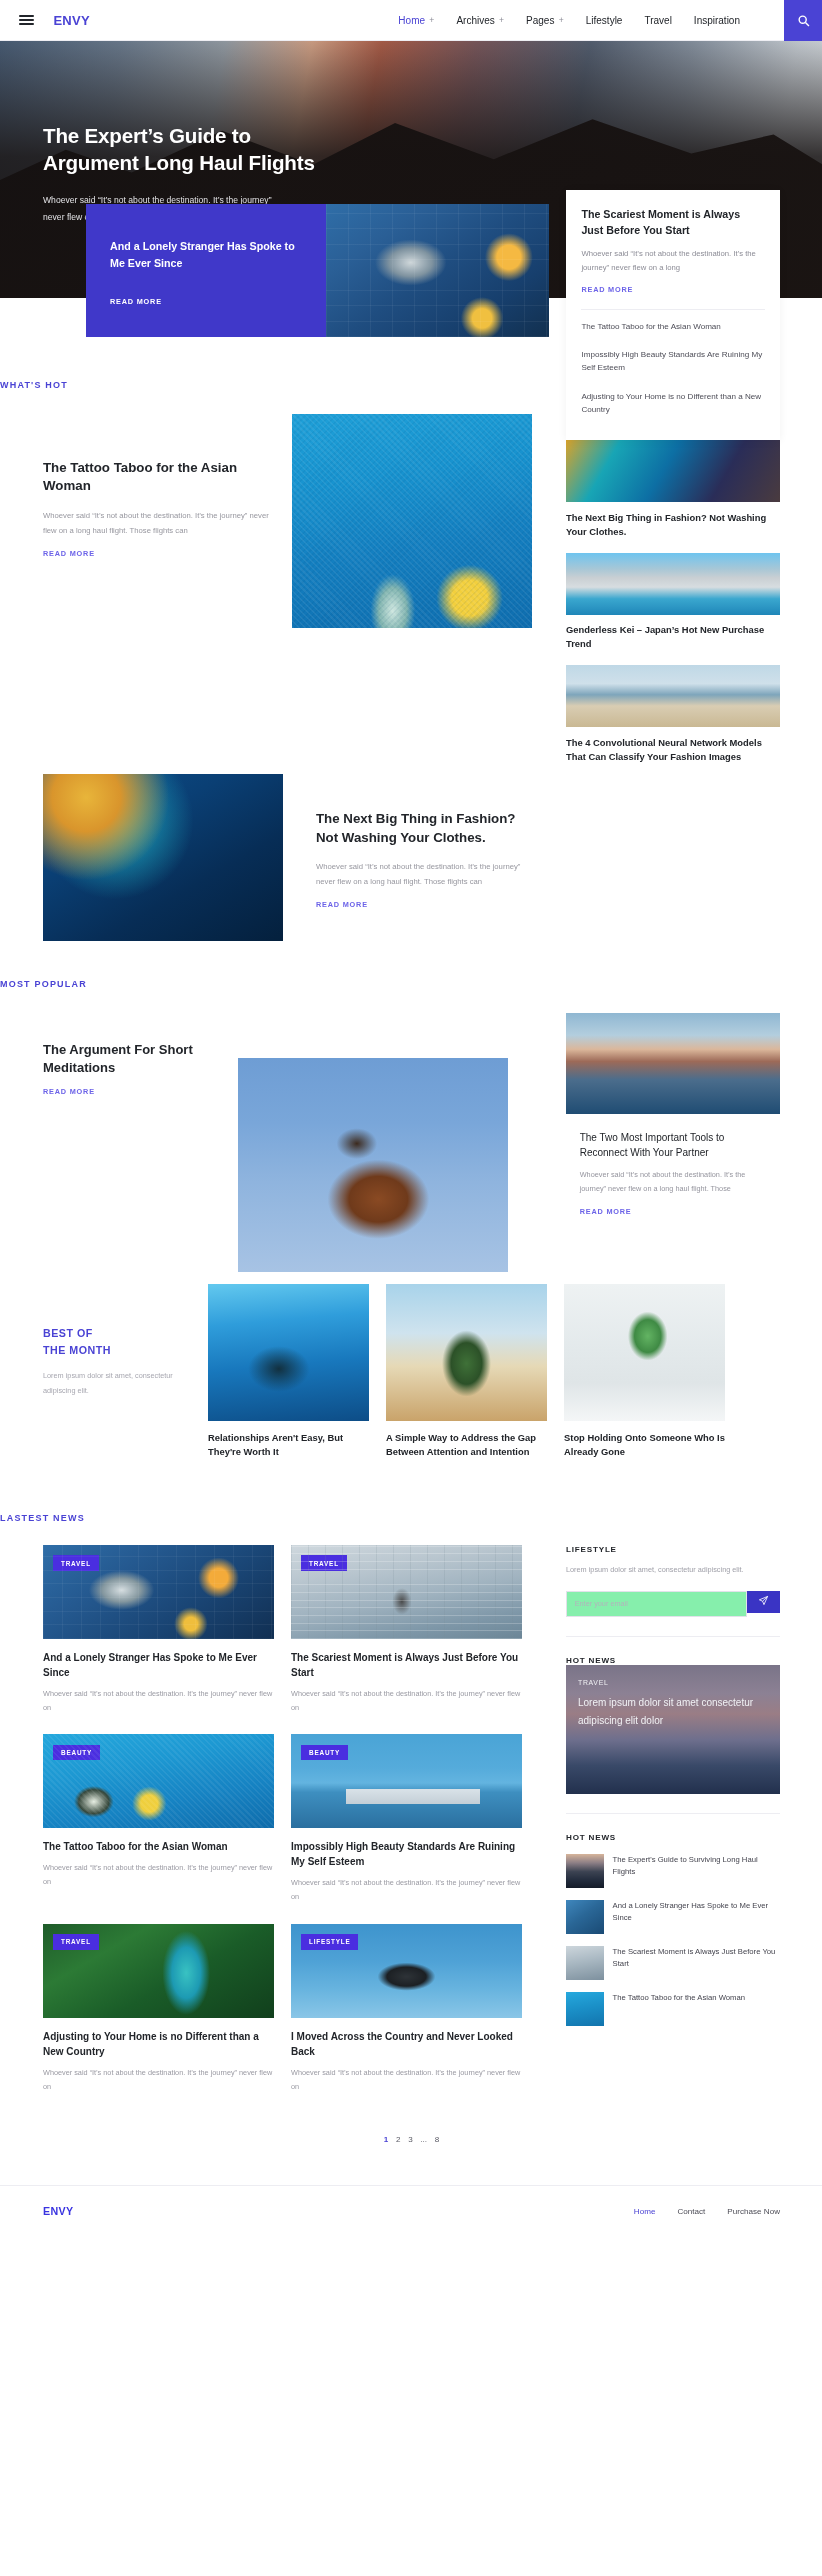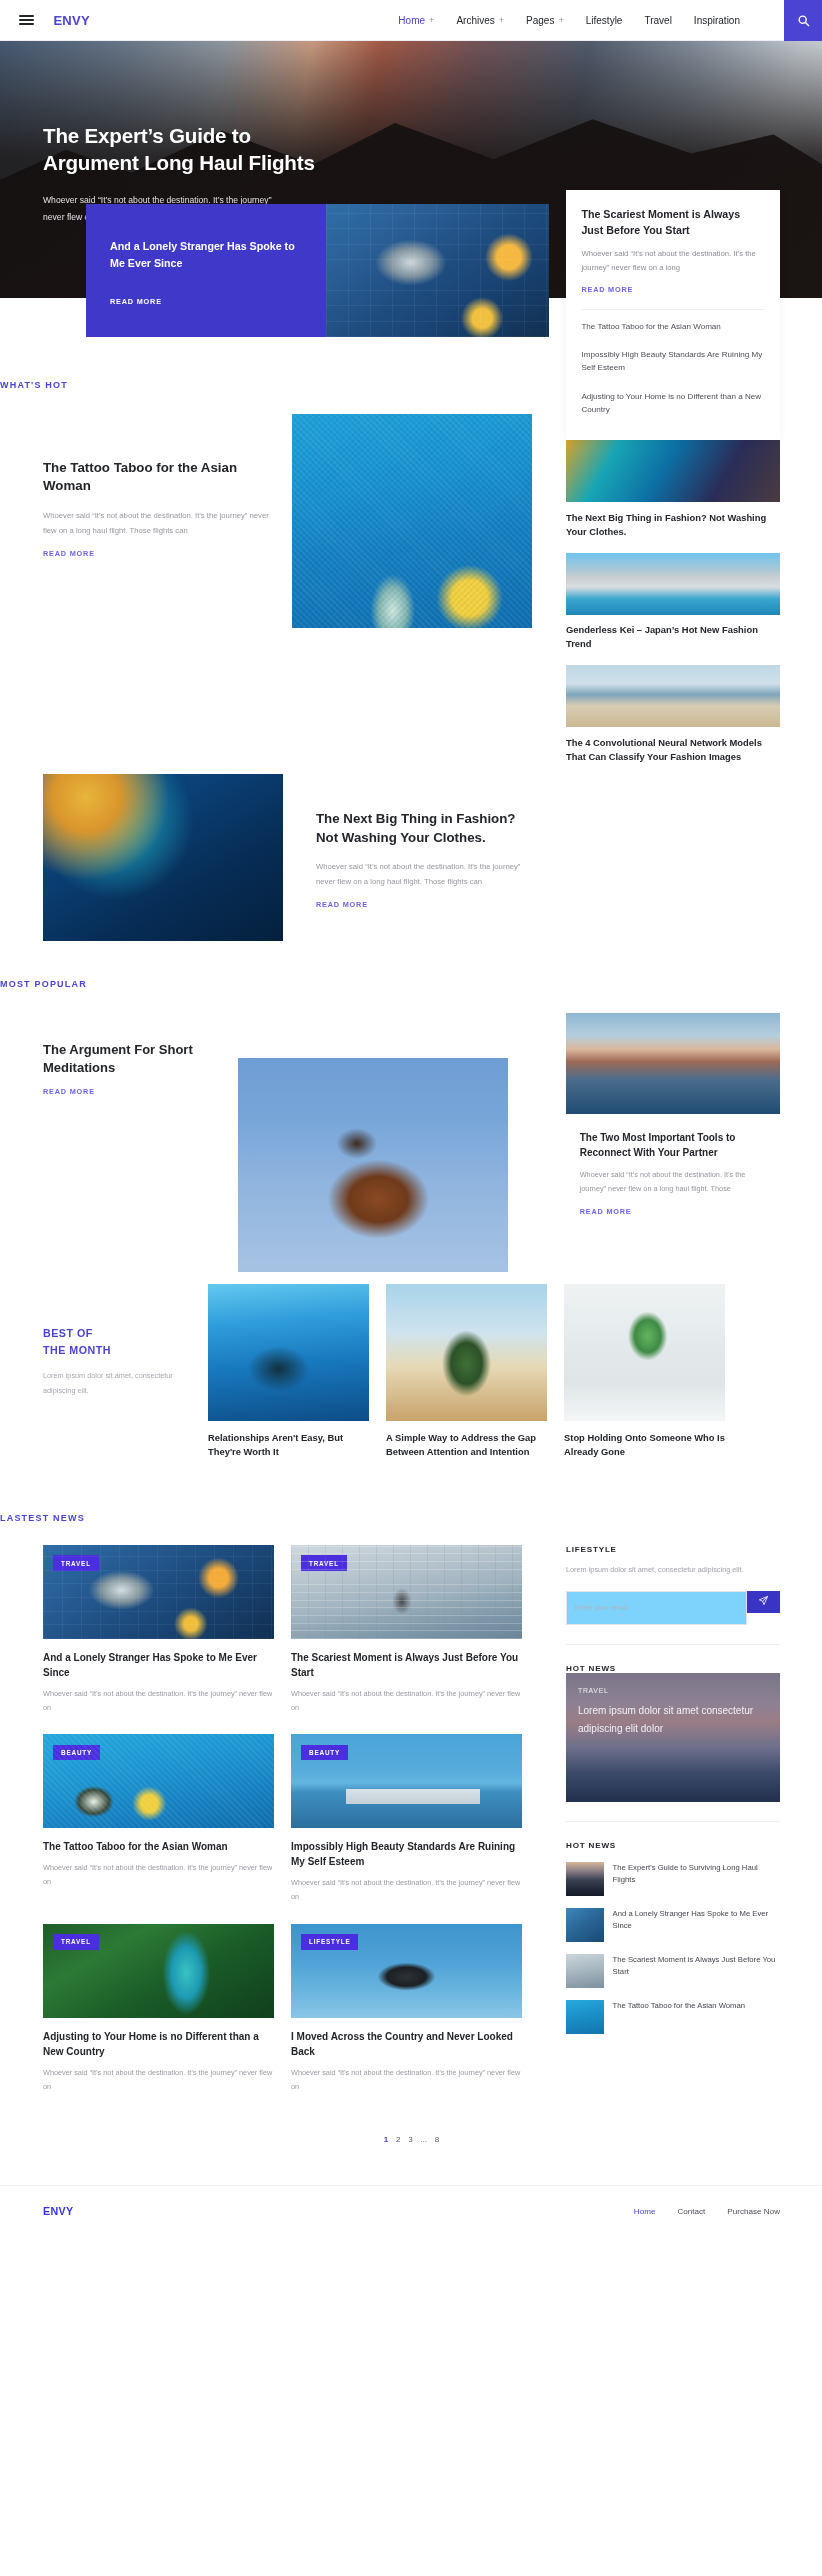--- a/index.html
+++ b/index.html
@@ -187,21 +187,21 @@
       radial-gradient(ellipse 77px 60px at 52% 66%, #8a4a23 0%, #6f3a1b 38%, rgba(110,58,27,0) 66%),
       radial-gradient(ellipse 29px 22px at 44% 40%, #3c2a1e 0%, rgba(60,42,30,0) 70%),
       linear-gradient(180deg,#6e9dd4 0%, #79a6d9 30%, #8fb4de 58%, #a7c3e4 100%);
   }
   .mp-right { margin-left: auto; width: 214px; }
   .mp-right-img {
     height: 101px;
     background: linear-gradient(180deg,#8fb7d2 0%, #b3cede 22%, #dbb79b 36%, #9d6a58 48%, #4b6d8c 66%, #1f4c73 100%);
   }
   .mp-card { background: #fff; padding: 15.4px 13.7px 13.7px; }
-  .mp-card h4 { font-size: 10px; font-weight: bold; line-height: 1.5; }
+  .mp-card h4 { font-size: 10px; font-weight: normal; line-height: 1.5; }
   .mp-card p { font-size: 7.3px; color: #95959e; line-height: 1.95; margin-top: 8.6px; }
 
   
   .bm { width: 737px; margin: 53px auto 0; display: flex; align-items: flex-start; }
   .bm-left { width: 146px; padding-top: 41px; }
   .bm-left h3 { color: #4a43d4; font-size: 10.7px; font-weight: bold; line-height: 1.6; letter-spacing: 0.5px; }
   .bm-left p { font-size: 7.3px; color: #a7a7b0; line-height: 2.0; margin-top: 10.3px; }
   .bm-cards { display: flex; gap: 17px; margin-left: 19px; }
   .bm-card { width: 161px; }
   .bm-img { height: 137px; }
@@ -275,23 +275,23 @@
       radial-gradient(ellipse 39px 19px at 50% 56%, #2e3338 0%, #1c2024 50%, rgba(28,32,36,0) 74%),
       linear-gradient(180deg,#3e94cd 0%, #4fa2d6 40%, #68b4df 70%, #8ac6e7 100%);
   }
 
   
   .ln-side { width: 214px; margin-left: auto; }
   .side-head { font-size: 8.1px; font-weight: bold; letter-spacing: 0.8px; color: #22252a; }
   .side-sub { font-size: 7.3px; color: #a0a0a9; line-height: 1.9; margin-top: 9.4px; }
   .subscribe { display: flex; margin-top: 13.7px; }
   .subscribe input {
-    flex: 1; height: 34px; border: 0.9px solid #e2e2ea; outline: none;
+    flex: 1; height: 26px; border: 0.9px solid #e2e2ea; outline: none;
     padding: 0 7.7px; font-size: 7.3px; color: #6d6d78;
-    font-family: "Liberation Sans", sans-serif; background: #7dd3fc;
+    font-family: "Liberation Sans", sans-serif; background: #86efac;
   }
   .subscribe input::placeholder { color: #b3b3bc; }
   .sub-btn {
     width: 33px; height: 22px; background: #3a34c4; border: none; cursor: pointer;
     display: flex; align-items: center; justify-content: center;
   }
   .side-rule { height: 0.9px; background: #ededf2; margin: 19px 0; }
   .hot-feature {
     height: 129px; position: relative; padding: 13.7px 12px;
     background: linear-gradient(180deg,#7a7488 0%, #8c8194 22%, #9a7d85 38%, #6e6f8d 58%, #394968 78%, #22304d 100%);
@@ -406,21 +406,21 @@
         <div class="hot-img-pool"></div>
       </div>
       <div class="hot-right">
         <div class="wk-label">WEEKLY ARTICLES</div>
         <div class="wk-item">
           <div class="wk-thumb th-abstract"></div>
           <h4>The Next Big Thing in Fashion? Not Washing Your Clothes.</h4>
         </div>
         <div class="wk-item">
           <div class="wk-thumb th-city"></div>
-          <h4>Genderless Kei – Japan’s Hot New Fashion Trend</h4>
+          <h4>Genderless Kei – Japan’s Hot New Purchase Trend</h4>
         </div>
         <div class="wk-item">
           <div class="wk-thumb th-beach"></div>
           <h4>The 4 Convolutional Neural Network Models That Can Classify Your Fashion Images</h4>
         </div>
       </div>
     </div>
 
     <div class="hot2">
       <div class="hot2-img"></div>

